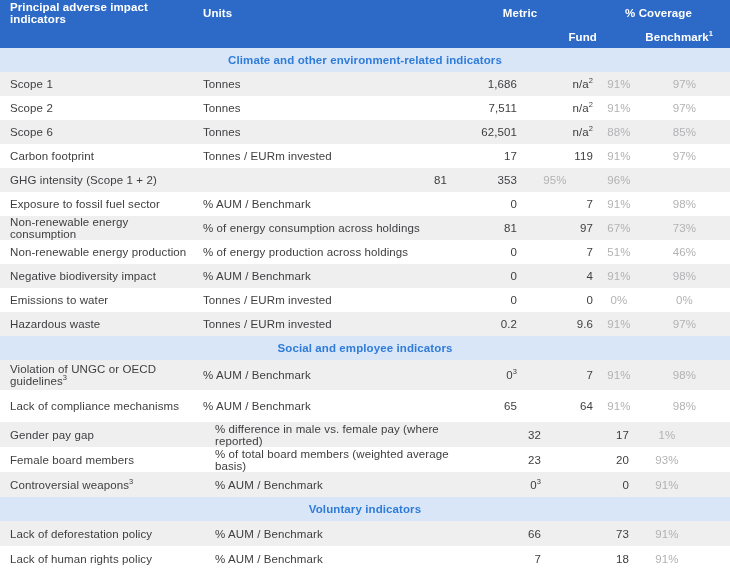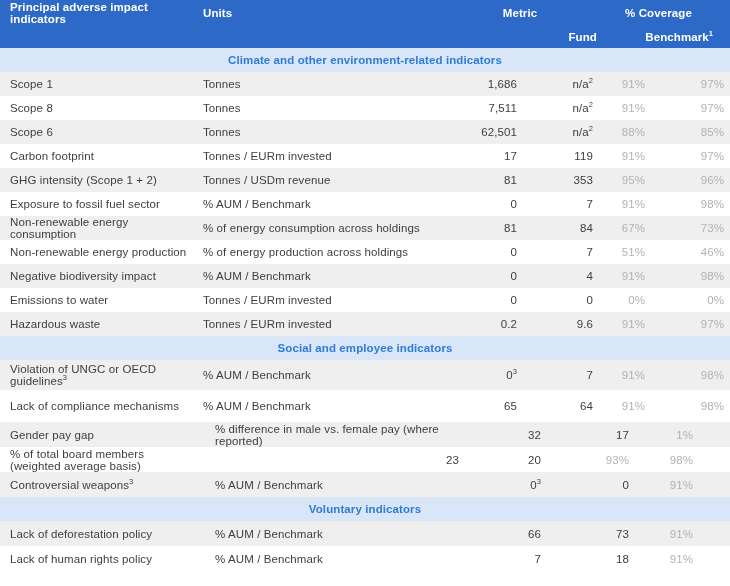--- a/index.html
+++ b/index.html
@@ -38,21 +38,21 @@
   .row{
     display:grid;grid-template-columns:193px 254px 70px 76px 52px 79px;
     height:24px;align-items:center;box-sizing:border-box;
     padding-right:6px;width:730px;
     font-size:11.5px;color:#3e3e40;letter-spacing:.1px;background:#ffffff;
   }
   .row.g{background:#efeff0;}
   .row.h25{height:25px;gap:12px;}
   .row.h30{height:30px;}
   .row.h32{height:32px;}
-  .row .muted{color:#b2b2b4;}
+  .row .muted{color:#b2b2b4;text-align:center;}
   .c3,.c4,.c5,.c6{text-align:right;}
   sup{font-size:7.5px;line-height:0;vertical-align:super;letter-spacing:0;}
   .bottom-spacer{height:15px;background:#ffffff;}
 </style>
 </head>
 <body>
 
 <div class="pai-table">
 
   <div class="thead">
@@ -77,21 +77,21 @@
   <div class="row g">
     <div class="c1 pad-l">Scope 1</div>
     <div class="c2 pad-l">Tonnes</div>
     <div class="c3">1,686</div>
     <div class="c4"><span>n/a</span><sup>2</sup></div>
     <div class="c5 muted">91%</div>
     <div class="c6 muted">97%</div>
   </div>
 
   <div class="row">
-    <div class="c1 pad-l">Scope 8</div>
+    <div class="c1 pad-l">Scope 2</div>
     <div class="c2 pad-l">Tonnes</div>
     <div class="c3">7,511</div>
     <div class="c4"><span>n/a</span><sup>2</sup></div>
     <div class="c5 muted">91%</div>
     <div class="c6 muted">97%</div>
   </div>
 
   <div class="row g">
     <div class="c1 pad-l">Scope 6</div>
     <div class="c2 pad-l">Tonnes</div>
@@ -105,41 +105,40 @@
     <div class="c1 pad-l">Carbon footprint</div>
     <div class="c2 pad-l">Tonnes / EURm invested</div>
     <div class="c3">17</div>
     <div class="c4">119</div>
     <div class="c5 muted">91%</div>
     <div class="c6 muted">97%</div>
   </div>
 
   <div class="row g">
     <div class="c1 pad-l">GHG intensity (Scope 1 + 2)</div>
-    <div class="c2 pad-l">Tonnes / USDm revenue</div>
     <div class="c3">81</div>
     <div class="c4">353</div>
     <div class="c5 muted">95%</div>
     <div class="c6 muted">96%</div>
   </div>
 
   <div class="row">
     <div class="c1 pad-l">Exposure to fossil fuel sector</div>
     <div class="c2 pad-l">% AUM / Benchmark</div>
     <div class="c3">0</div>
     <div class="c4">7</div>
     <div class="c5 muted">91%</div>
     <div class="c6 muted">98%</div>
   </div>
 
   <div class="row g">
     <div class="c1 pad-l">Non-renewable energy consumption</div>
     <div class="c2 pad-l">% of energy consumption across holdings</div>
     <div class="c3">81</div>
-    <div class="c4">84</div>
+    <div class="c4">97</div>
     <div class="c5 muted">67%</div>
     <div class="c6 muted">73%</div>
   </div>
 
   <div class="row">
     <div class="c1 pad-l">Non-renewable energy production</div>
     <div class="c2 pad-l">% of energy production across holdings</div>
     <div class="c3">0</div>
     <div class="c4">7</div>
     <div class="c5 muted">51%</div>
@@ -196,20 +195,21 @@
   <div class="row g h25">
     <div class="c1 pad-l">Gender pay gap</div>
     <div class="c2 pad-l">% difference in male vs. female pay (where reported)</div>
     <div class="c3">32</div>
     <div class="c4">17</div>
     <div class="c5 muted">1%</div>
     <div class="c6 muted">1%</div>
   </div>
 
   <div class="row h25">
+    <div class="c1 pad-l">Female board members</div>
     <div class="c2 pad-l">% of total board members (weighted average basis)</div>
     <div class="c3">23</div>
     <div class="c4">20</div>
     <div class="c5 muted">93%</div>
     <div class="c6 muted">98%</div>
   </div>
 
   <div class="row g h25">
     <div class="c1 pad-l"><span>Controversial weapons</span><sup>3</sup></div>
     <div class="c2 pad-l">% AUM / Benchmark</div>

